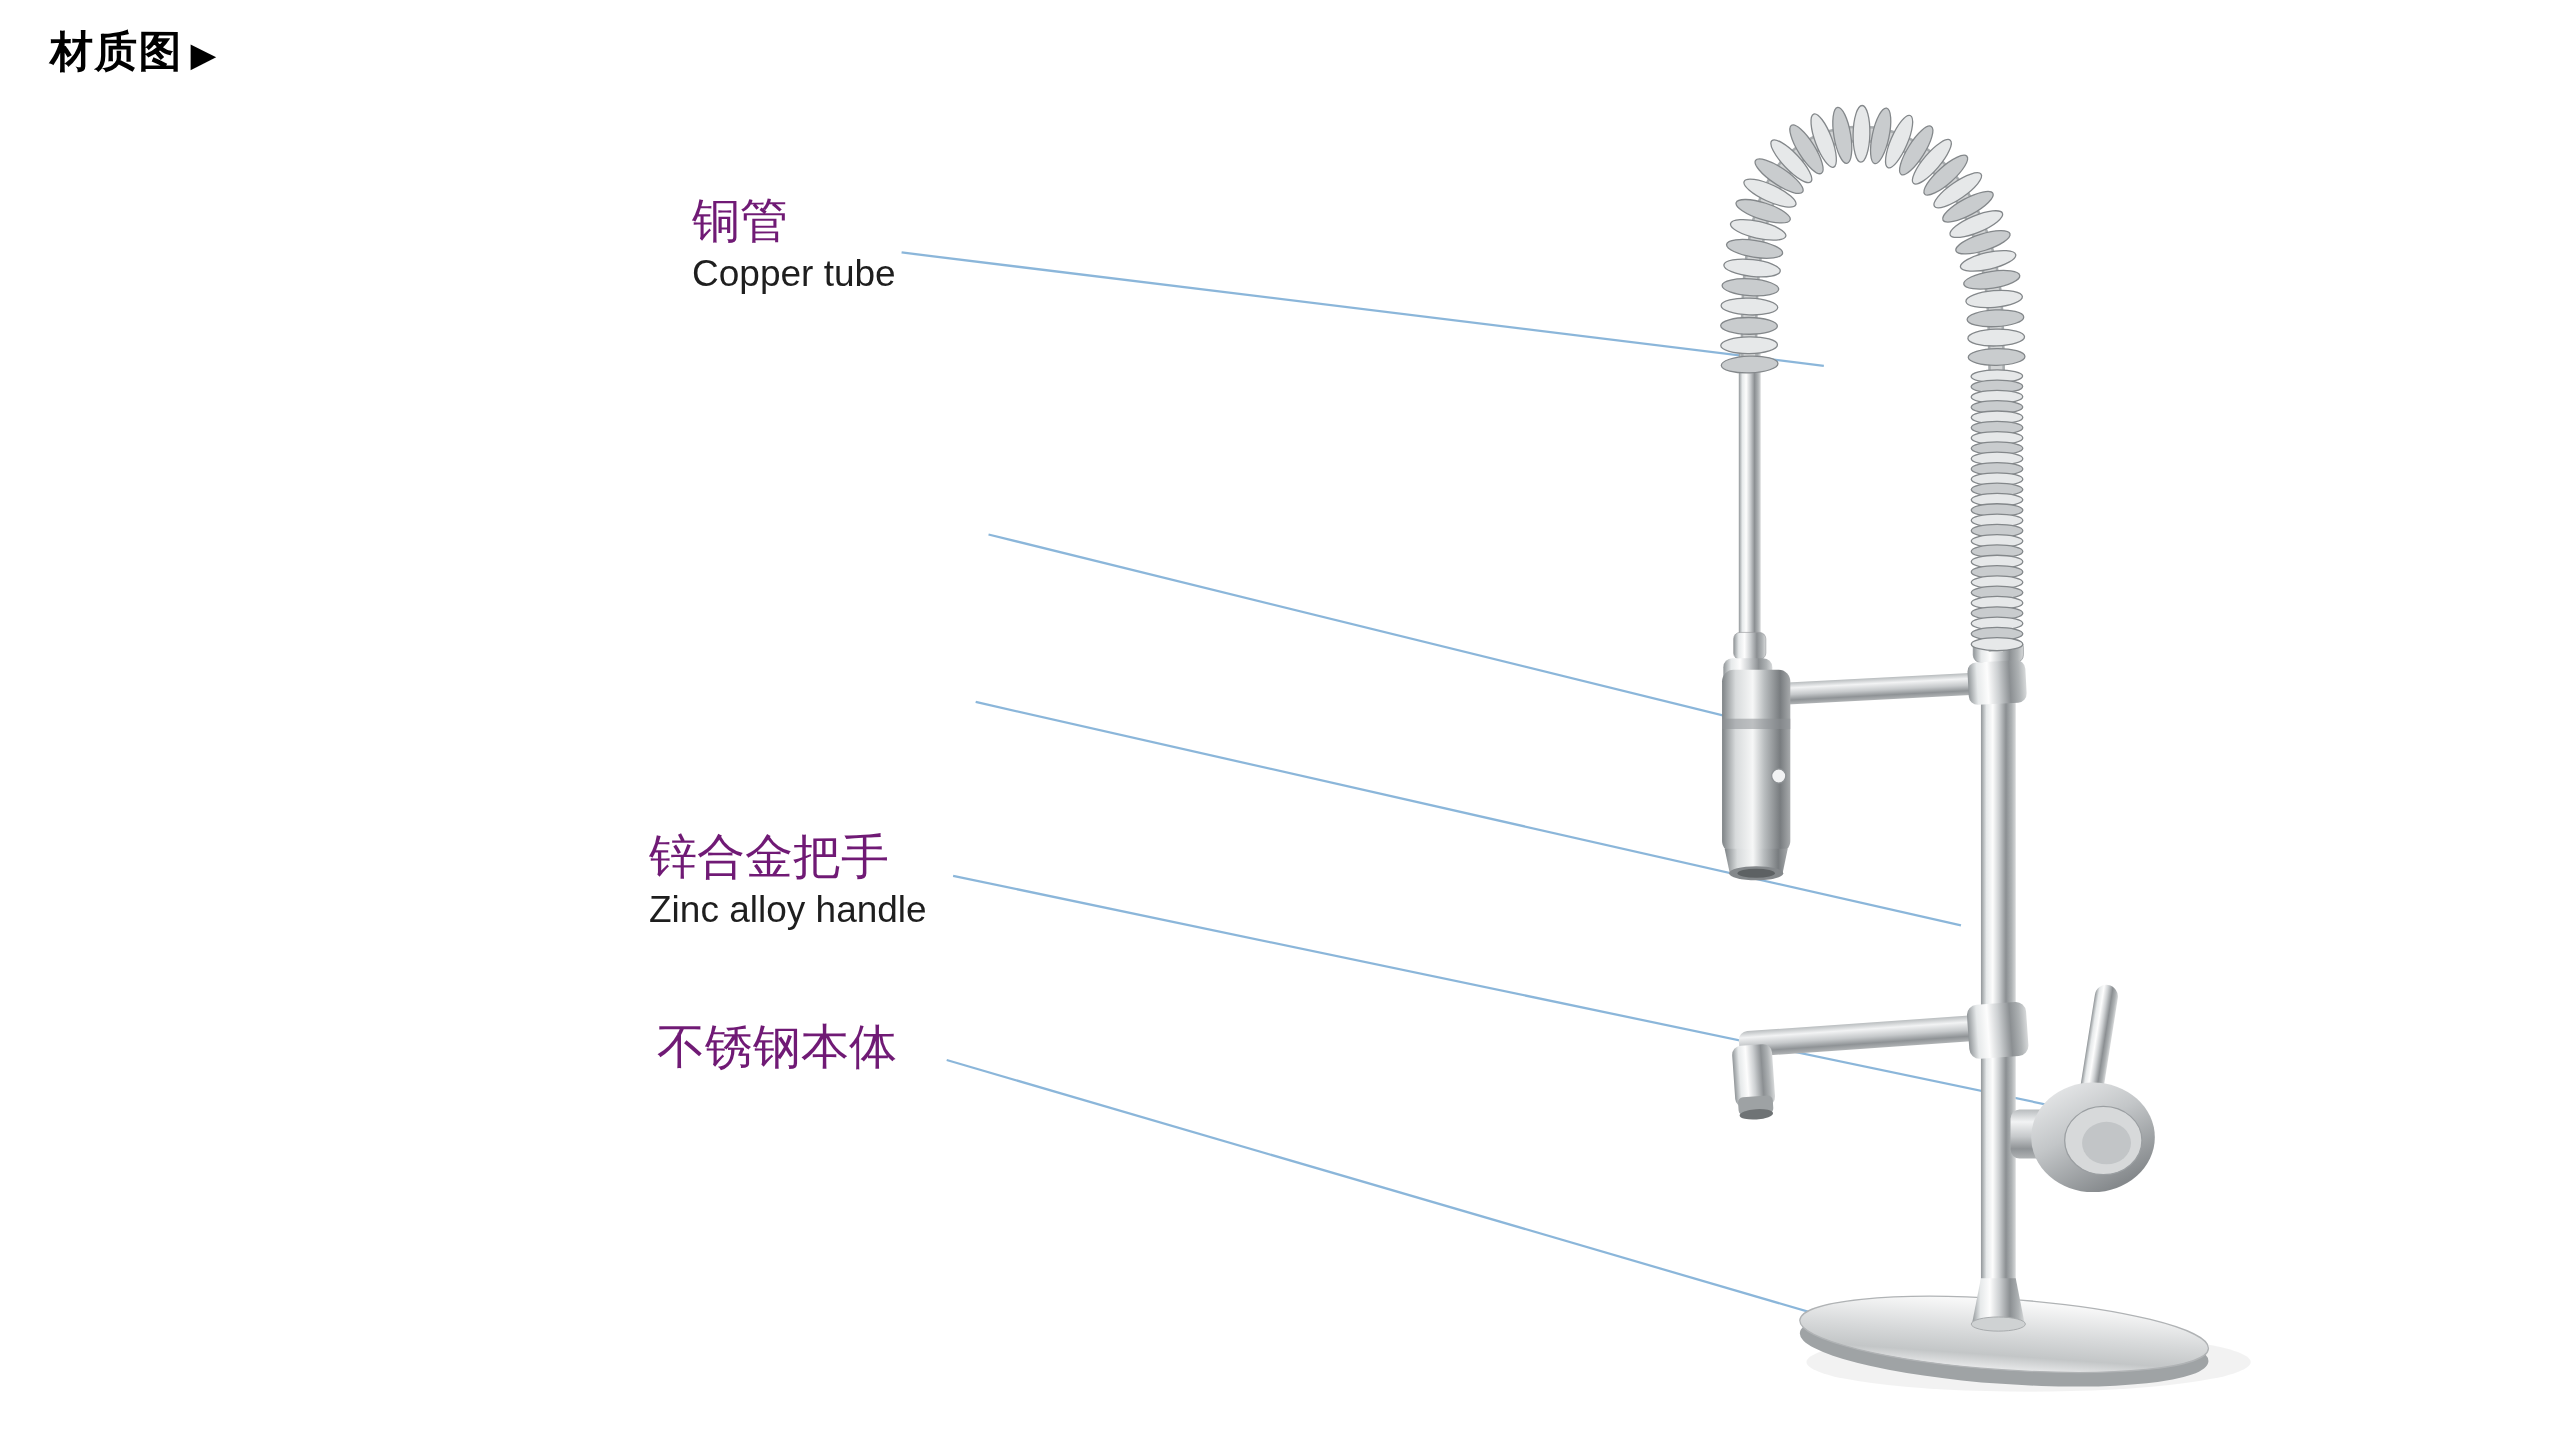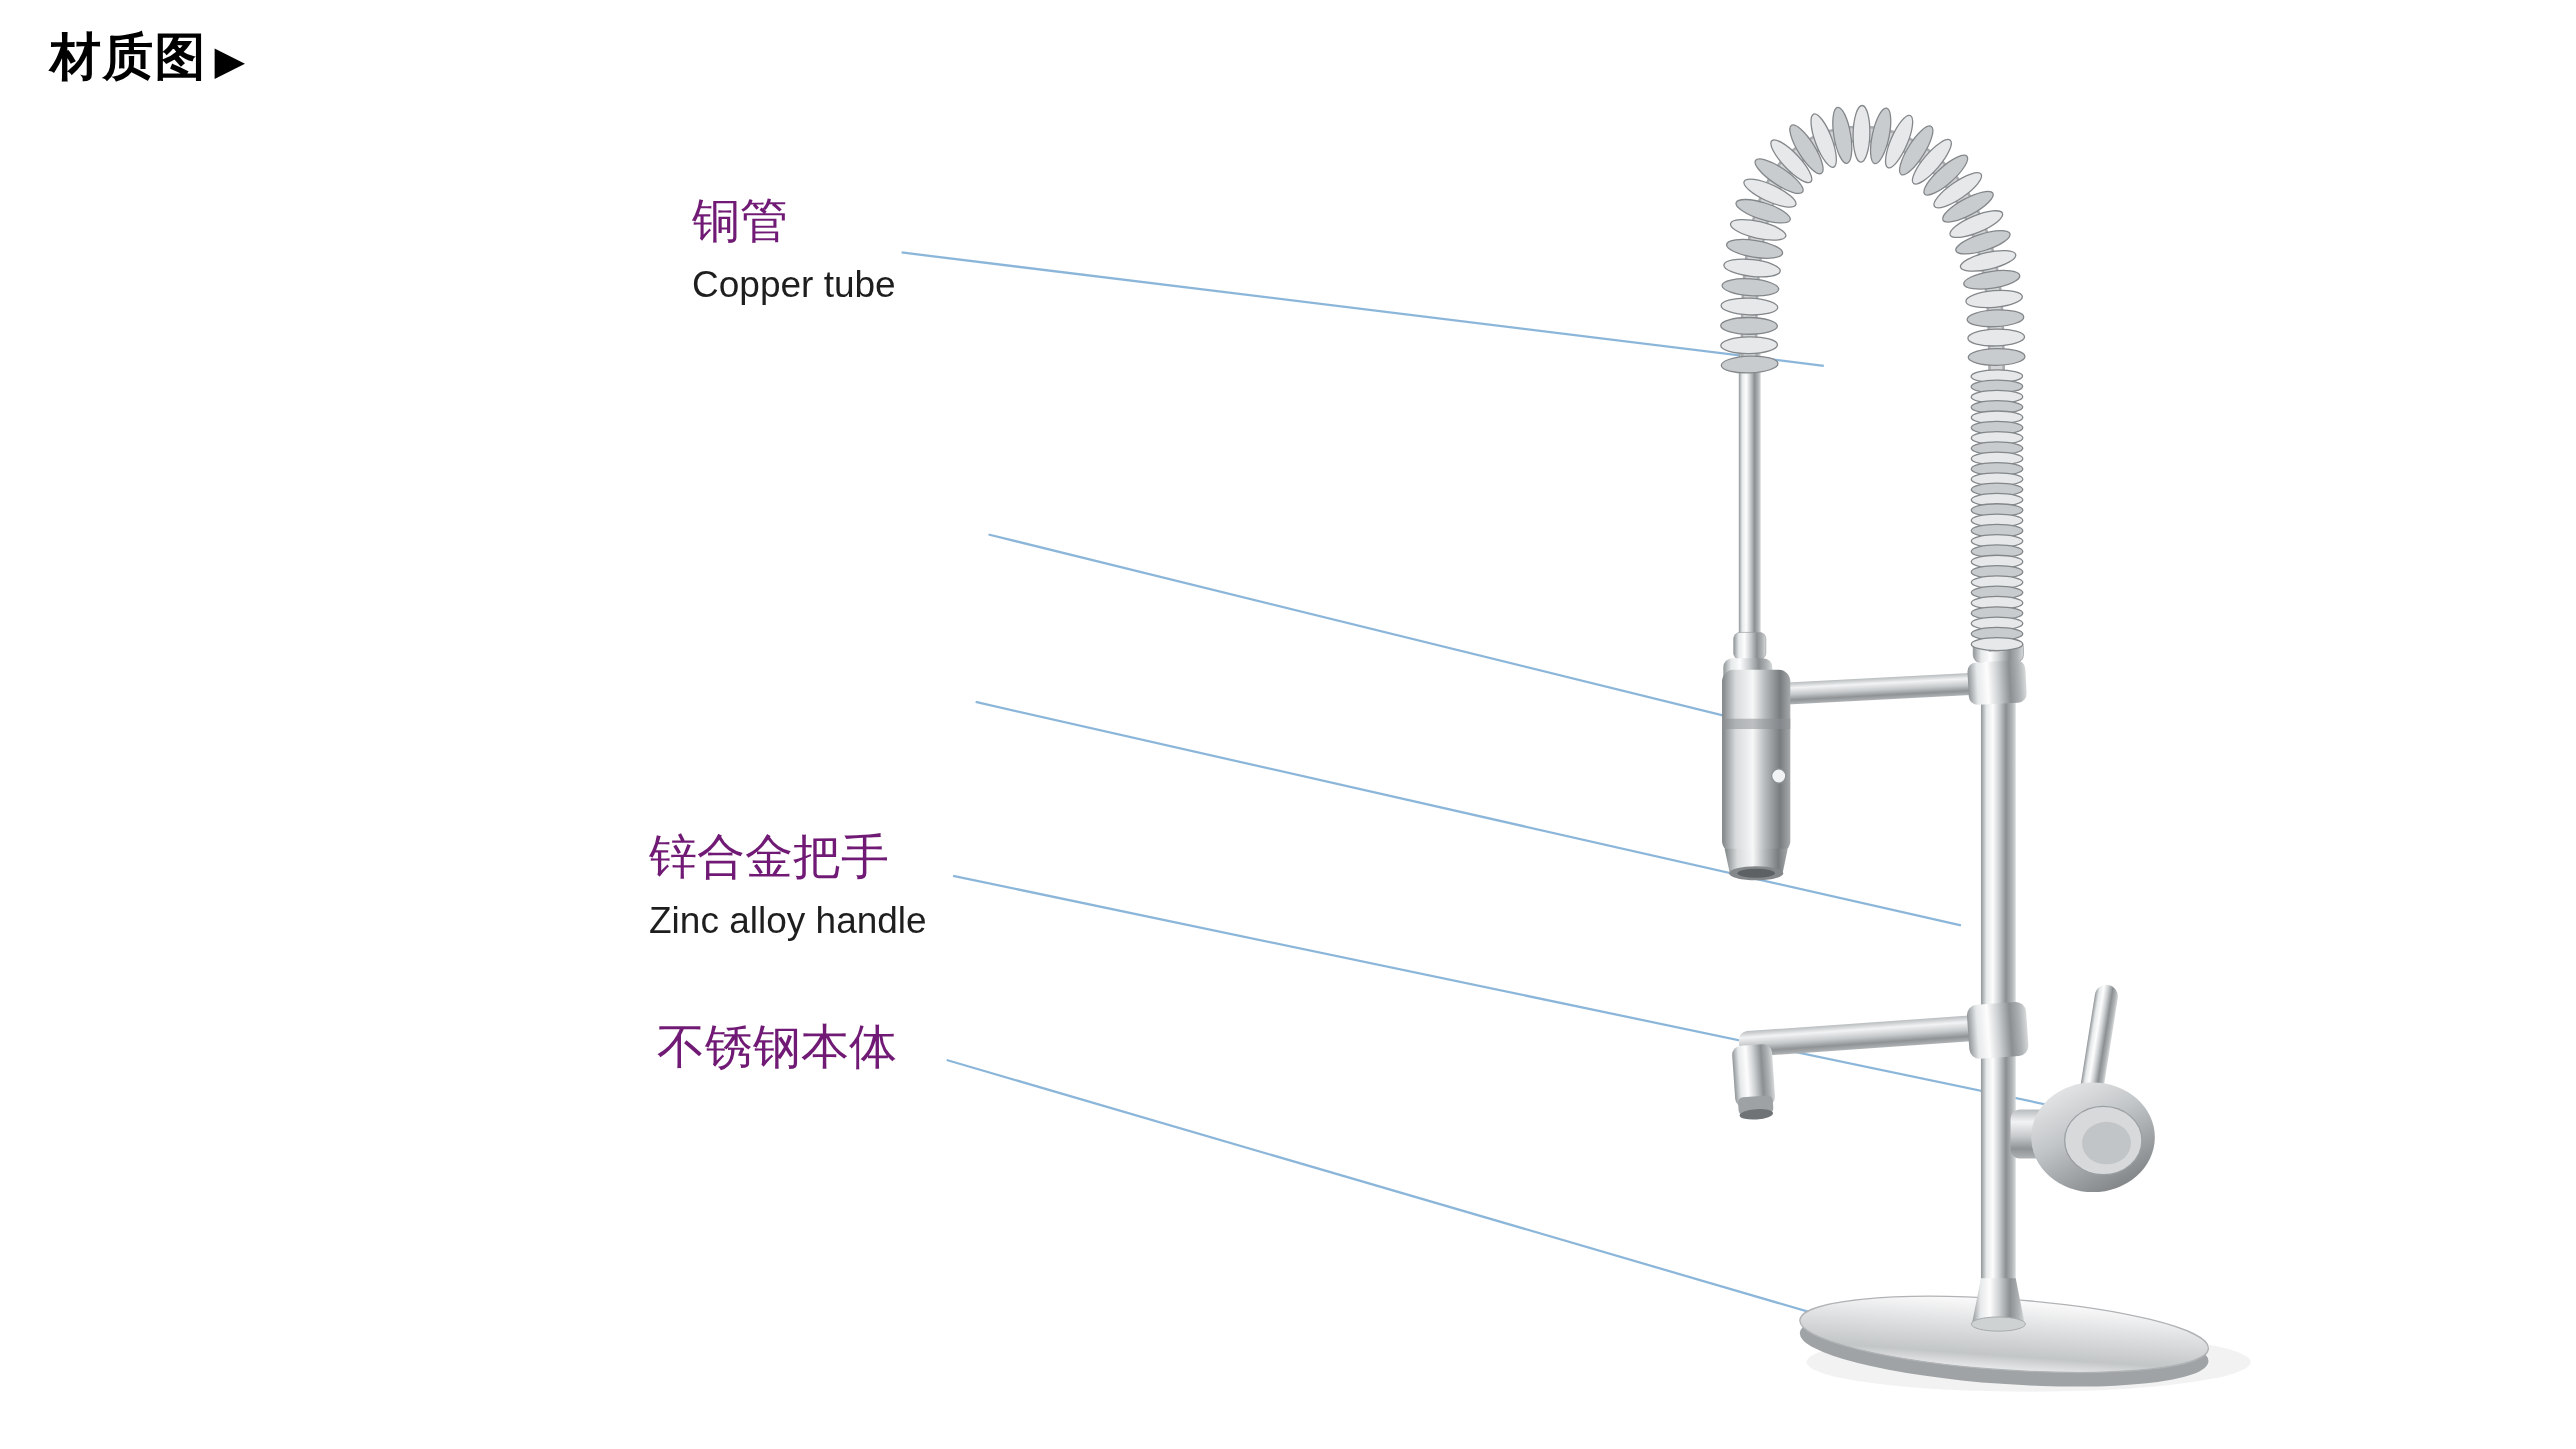--- a/index.html
+++ b/index.html
@@ -3,26 +3,26 @@
 <meta charset="utf-8">
 <style>
   *{margin:0;padding:0;box-sizing:border-box}
   html,body{width:2576px;height:1449px;background:#ffffff;overflow:hidden}
   body{font-family:"Liberation Sans","DejaVu Sans",sans-serif;position:relative;color:#111}
 
   .stage{position:absolute;inset:0;width:2576px;height:1449px}
 
   .art{position:absolute;left:0;top:0;width:2576px;height:1449px;z-index:0}
 
-  .title{position:absolute;left:50px;top:23px;z-index:2;font-size:51px;font-weight:700;color:#000;letter-spacing:1.3px;white-space:nowrap}
+  .title{position:absolute;left:50px;top:23px;z-index:2;font-size:43px;font-weight:700;color:#000;letter-spacing:1.3px;white-space:nowrap}
   .title .arrow{font-size:0.78em;margin-left:7.7px}
 
   .callout{position:absolute;z-index:2;white-space:nowrap}
   .callout .zh{font-size:48px;line-height:1.18;color:#701a75;font-weight:400}
-  .callout .en{font-size:37px;line-height:1.25;color:#1e1e1e;margin-top:12px;font-weight:400}
+  .callout .en{font-size:37px;line-height:1.25;color:#1e1e1e;margin-top:1px;font-weight:400}
 
   #c0{left:692px;top:193px}
   #c1{left:620px;top:449px}
   #c2{left:635px;top:654px}
   #c3{left:649px;top:829px}
   #c4{left:657px;top:1019px}
 </style>
 </head>
 <body>
 

